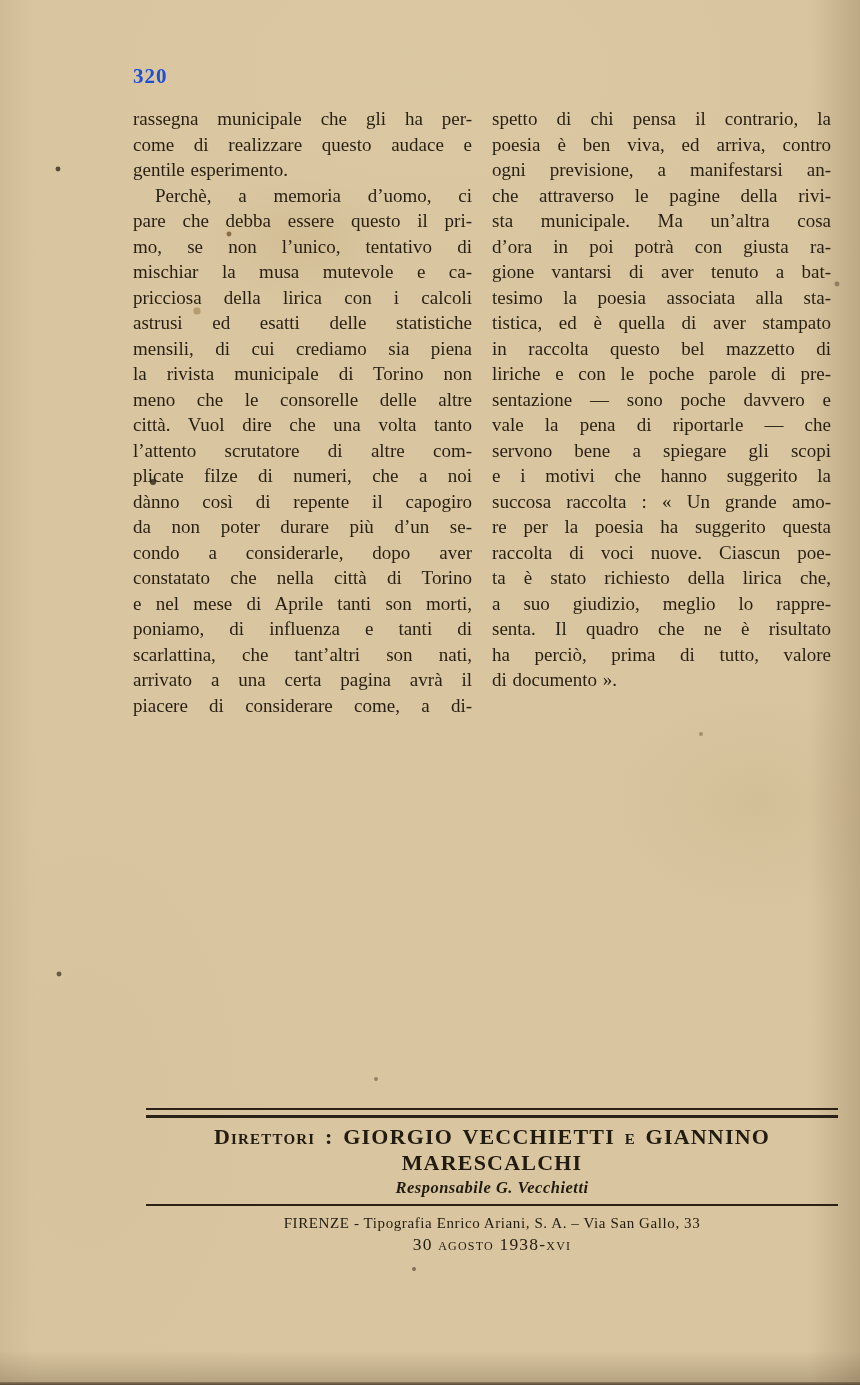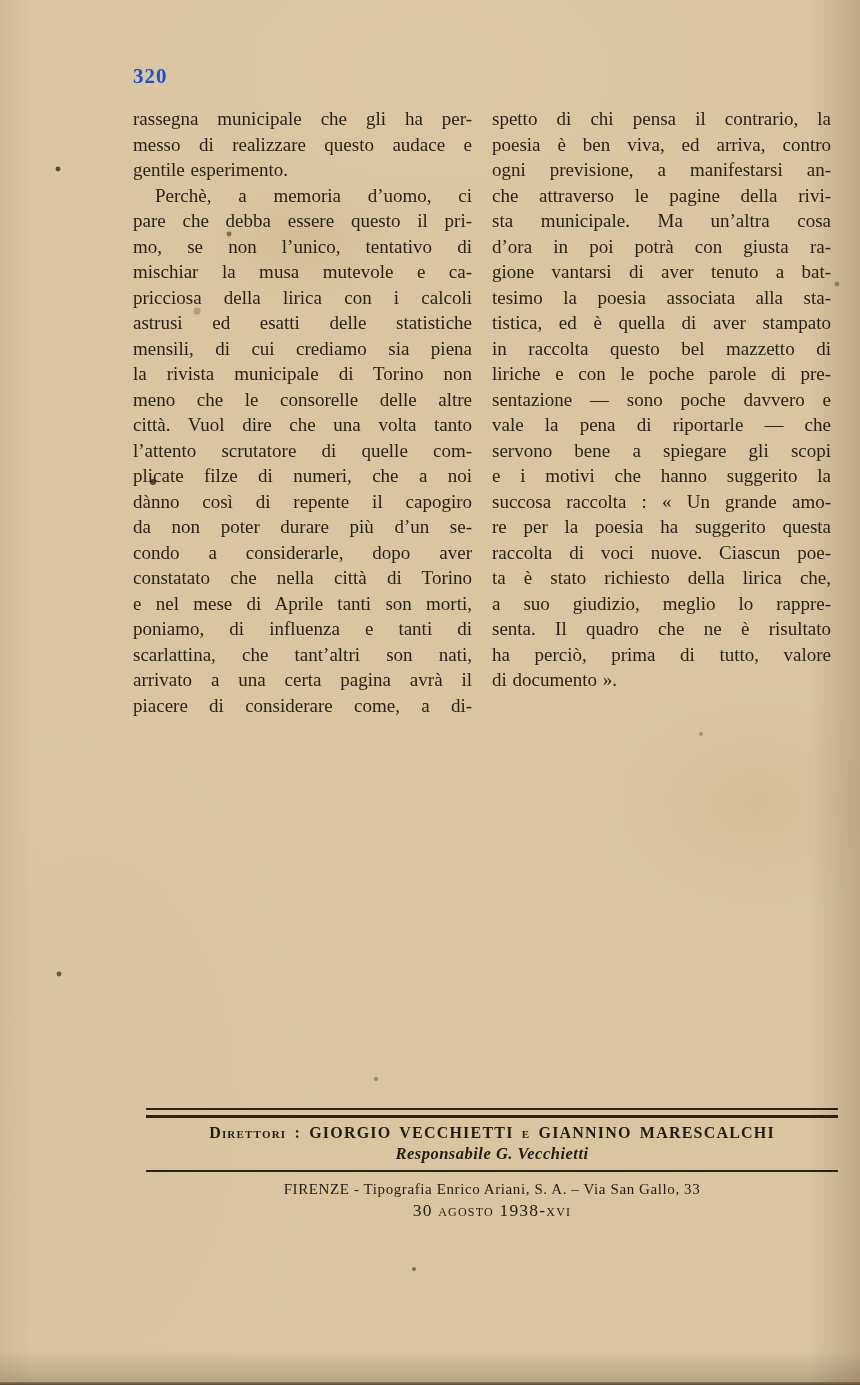--- a/index.html
+++ b/index.html
@@ -38,21 +38,21 @@
     position:absolute; left:146px; top:1108px; width:692px;
     text-align:center; color:#221b10;
   }
   .rule-double {
     height:5px;
     border-top:2px solid #2a2216;
     border-bottom:3px solid #2a2216;
     margin-bottom:6px;
   }
   .directors {
-    font-size:16px; font-weight:bold;
+    font-size:22px; font-weight:bold;
     font-variant:small-caps;
     letter-spacing:1.2px; word-spacing:3px;
   }
   .responsible {
     font-size:16.5px; font-style:italic; font-weight:bold;
     margin-top:2px; letter-spacing:.5px;
   }
   .rule-single {
     border-top:2px solid #2a2216;
     margin-top:6px; margin-bottom:9px;
@@ -86,33 +86,33 @@
 </head>
 <body>
 
 <div class="specks"></div>
 
 <div class="page-number">320</div>
 
 <div class="columns">
   <div class="column">
       <div class="line">rassegna municipale che gli ha per-</div>
-      <div class="line">messo di realizzare questo audace e</div>
+      <div class="line">come di realizzare questo audace e</div>
       <div class="line end">gentile esperimento.</div>
       <div class="line indent">Perchè, a memoria d’uomo, ci</div>
       <div class="line">pare che debba essere questo il pri-</div>
       <div class="line">mo, se non l’unico, tentativo di</div>
       <div class="line">mischiar la musa mutevole e ca-</div>
       <div class="line">pricciosa della lirica con i calcoli</div>
       <div class="line">astrusi ed esatti delle statistiche</div>
       <div class="line">mensili, di cui crediamo sia piena</div>
       <div class="line">la rivista municipale di Torino non</div>
       <div class="line">meno che le consorelle delle altre</div>
       <div class="line">città. Vuol dire che una volta tanto</div>
-      <div class="line">l’attento scrutatore di quelle com-</div>
+      <div class="line">l’attento scrutatore di altre com-</div>
       <div class="line">plicate filze di numeri, che a noi</div>
       <div class="line">dànno così di repente il capogiro</div>
       <div class="line">da non poter durare più d’un se-</div>
       <div class="line">condo a considerarle, dopo aver</div>
       <div class="line">constatato che nella città di Torino</div>
       <div class="line">e nel mese di Aprile tanti son morti,</div>
       <div class="line">poniamo, di influenza e tanti di</div>
       <div class="line">scarlattina, che tant’altri son nati,</div>
       <div class="line">arrivato a una certa pagina avrà il</div>
       <div class="line">piacere di considerare come, a di-</div>

